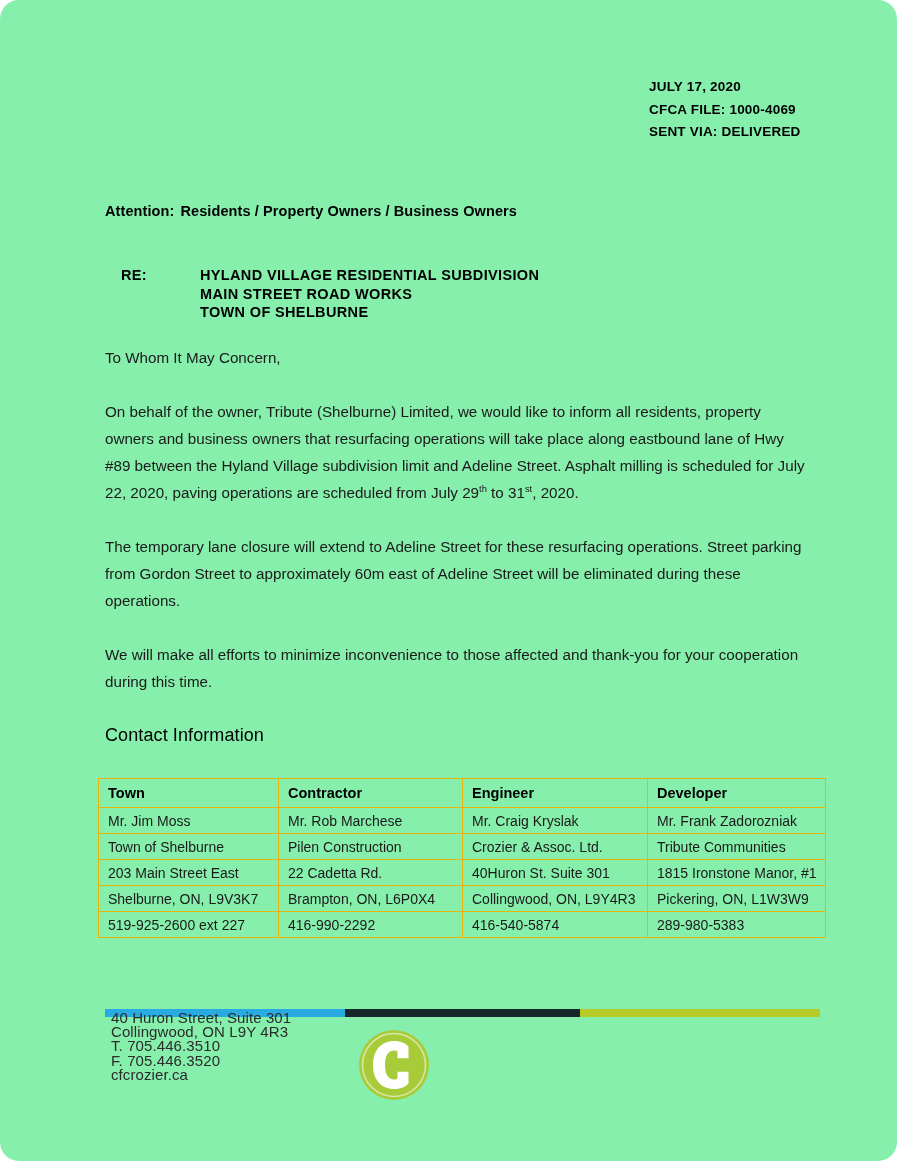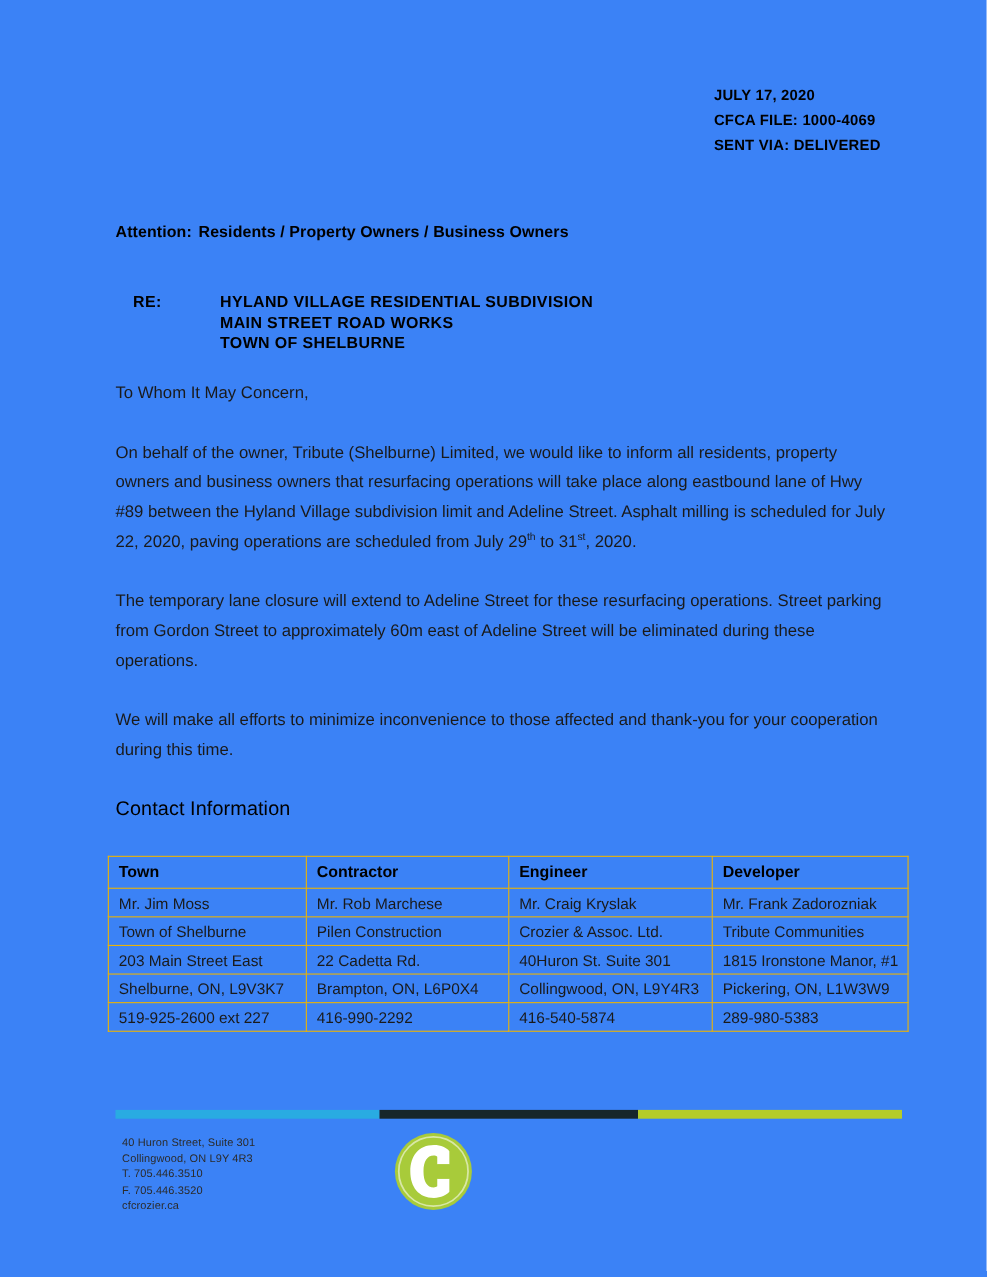--- a/index.html
+++ b/index.html
@@ -4,24 +4,25 @@
 <style>
   html, body {
     margin: 0;
     padding: 0;
     background: #ffffff;
   }
   .page {
     position: relative;
     width: 897px;
     height: 1161px;
-    background: #3b82f6;
+    background: #86efac;
     font-family: "Liberation Sans", sans-serif;
     color: #000000;
     overflow: hidden;
+    border-radius: 19px;
   }
 
   
   .header-block {
     position: absolute;
     left: 649px;
     top: 76px;
     font-weight: bold;
     font-size: 13.5px;
     letter-spacing: 0.2px;
@@ -127,22 +128,22 @@
     display: flex;
   }
   .seg-blue  { width: 240px; }
   .seg-dark  { width: 235px; }
   .seg-green { flex: 1 1 auto; }
 
   
   .footer-address {
     position: absolute;
     left: 111px;
-    top: 1033px;
-    font-size: 10px;
+    top: 1011px;
+    font-size: 15px;
     line-height: 14.2px;
     color: #2b2b2b;
     letter-spacing: 0.1px;
   }
   .footer-address div { white-space: nowrap; }
 
   
   .logo {
     position: absolute;
     left: 358px;

